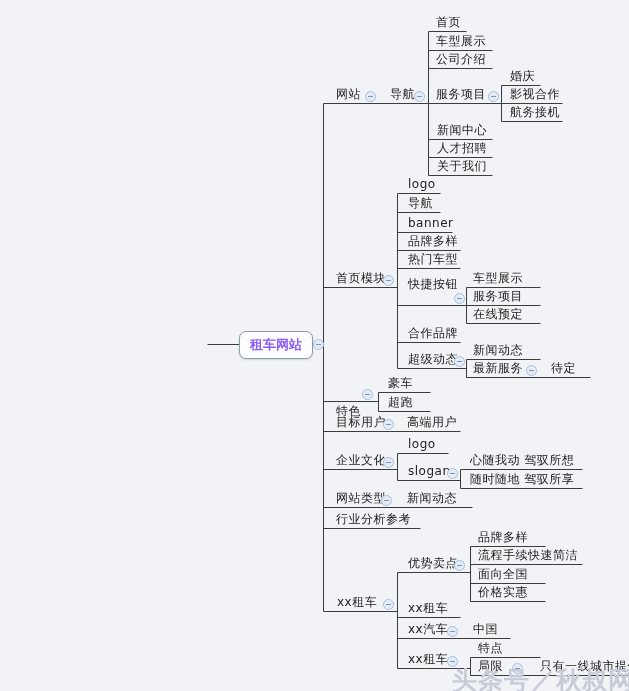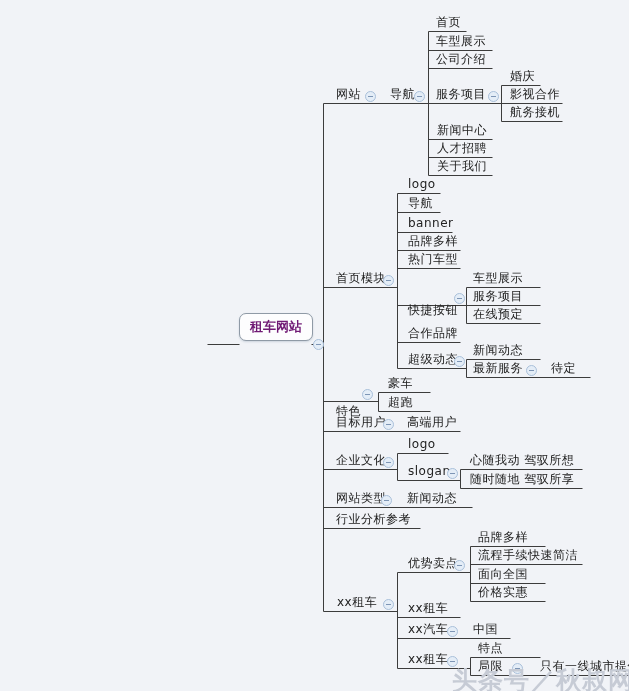--- a/index.html
+++ b/index.html
@@ -30,26 +30,26 @@
     position:absolute;z-index:3;
     left:17px;top:322px;width:190px;height:47px;
     background:linear-gradient(#e2f1fc 0%,#c6e2f6 45%,#aed2ef 55%,#a5cdec 100%);
     border:1px solid #6e9cc8;border-radius:10px;
     box-shadow:0 2px 3px rgba(60,90,120,.25);
     display:flex;align-items:center;justify-content:center;
     font-size:19px;font-weight:bold;color:#1b4c77;letter-spacing:2px;
   }
   #sub-box{
     position:absolute;z-index:3;
-    left:239px;top:313px;width:72px;height:26px;
+    left:239px;top:331px;width:72px;height:26px;
     background:#fdfdfe;
     border:1px solid #8f9aa6;border-radius:7px;
     box-shadow:0 1px 2px rgba(60,90,120,.2);
     display:flex;align-items:center;justify-content:center;
-    font-size:13px;font-weight:bold;color:#701a75;
+    font-size:13px;font-weight:bold;color:#8b5cf6;
   }
   #watermark{
     position:absolute;z-index:5;
     left:452px;top:664px;
     font-size:25px;font-weight:bold;color:#c6cbd5;
     letter-spacing:1px;white-space:nowrap;
   }
 </style>
 </head>
 <body>
@@ -135,21 +135,21 @@
       <div class="topic" style="left: 437px; top: 123px; color: rgb(34, 34, 34);">新闻中心</div>
       <div class="topic" style="left: 437px; top: 141px; color: rgb(34, 34, 34);">人才招聘</div>
       <div class="topic" style="left: 437px; top: 159px; color: rgb(34, 34, 34);">关于我们</div>
       <div class="topic" style="left: 336px; top: 271px; color: rgb(34, 34, 34);">首页模块</div>
       <div class="cicon" style="left: 383px; top: 275px;"></div>
       <div class="topic" style="left: 408px; top: 177px; color: rgb(34, 34, 34);">logo</div>
       <div class="topic" style="left: 408px; top: 196px; color: rgb(34, 34, 34);">导航</div>
       <div class="topic" style="left: 408px; top: 216px; color: rgb(34, 34, 34);">banner</div>
       <div class="topic" style="left: 408px; top: 234px; color: rgb(34, 34, 34);">品牌多样</div>
       <div class="topic" style="left: 408px; top: 252px; color: rgb(34, 34, 34);">热门车型</div>
-      <div class="topic" style="left: 408px; top: 303px; color: rgb(34, 34, 34);">快捷按钮</div>
+      <div class="topic" style="left: 408px; top: 277px; color: rgb(34, 34, 34);">快捷按钮</div>
       <div class="cicon" style="left: 454px; top: 293px;"></div>
       <div class="topic" style="left: 473px; top: 271px; color: rgb(34, 34, 34);">车型展示</div>
       <div class="topic" style="left: 473px; top: 289px; color: rgb(34, 34, 34);">服务项目</div>
       <div class="topic" style="left: 473px; top: 307px; color: rgb(34, 34, 34);">在线预定</div>
       <div class="topic" style="left: 408px; top: 326px; color: rgb(34, 34, 34);">合作品牌</div>
       <div class="topic" style="left: 408px; top: 352px; color: rgb(34, 34, 34);">超级动态</div>
       <div class="cicon" style="left: 454px; top: 356px;"></div>
       <div class="topic" style="left: 473px; top: 343px; color: rgb(34, 34, 34);">新闻动态</div>
       <div class="topic" style="left: 473px; top: 361px; color: rgb(34, 34, 34);">最新服务</div>
       <div class="cicon" style="left: 526px; top: 365px;"></div>

